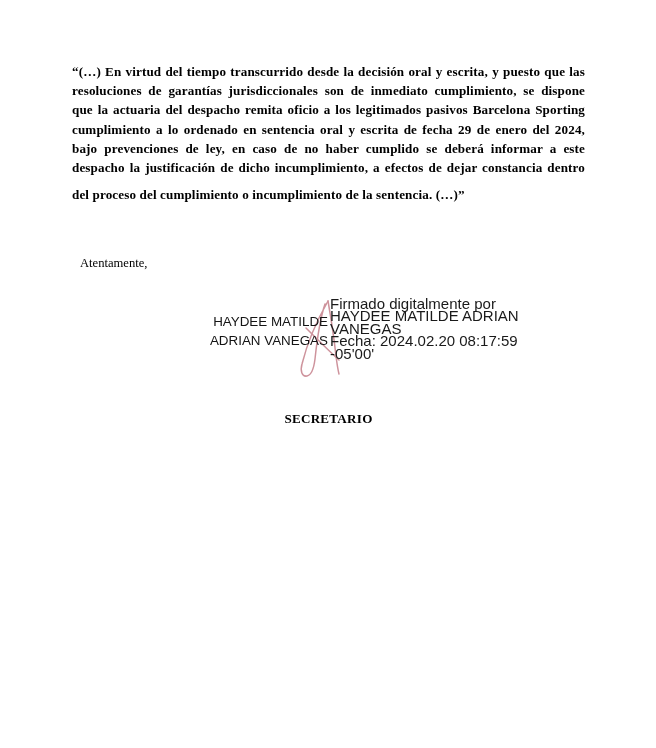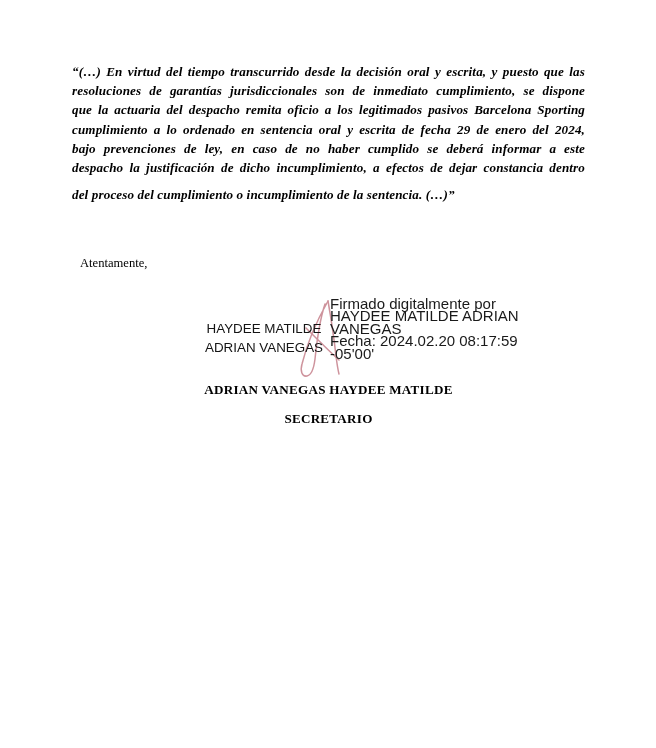--- a/index.html
+++ b/index.html
@@ -30,21 +30,20 @@
     font-size: 13.1px;
     line-height: 19.2px;
     letter-spacing: 0.01em;
     -webkit-font-smoothing: none;
   }
   .quote-block .qline {
     display: block;
     text-align: justify;
     text-align-last: justify;
     white-space: nowrap;
-    font-style: italic;
   }
   .quote-block .qline.last {
     text-align-last: left;
     margin-top: 8px;
   }
 
   
   .plain-line {
     position: absolute;
     left: 72px;
@@ -69,23 +68,23 @@
     left: 98px;
     top: 2px;
     width: 46px;
     height: 82px;
     pointer-events: none;
     opacity: 0.5;
   }
   .sig-name {
     position: absolute;
     left: 0px;
-    top: 24px;
+    top: 17px;
     width: 128px;
-    text-align: center;
+    text-align: right;
     font-family: "Liberation Sans", "DejaVu Sans", sans-serif;
     font-size: 13.4px;
     line-height: 18.5px;
     font-weight: normal;
     color: #141414;
     white-space: nowrap;
   }
   .sig-details {
     position: absolute;
     left: 130px;
@@ -147,16 +146,15 @@
 
     <div class="sig-details">
       <span>Firmado digitalmente por</span><br>
       <span>HAYDEE MATILDE ADRIAN</span><br>
       <span>VANEGAS</span><br>
       <span>Fecha: 2024.02.20 08:17:59</span><br>
       <span>-05'00'</span>
     </div>
   </div>
 
-  <div class="centered-line line-signer">ADRIAN VANEGAS HAYDEE MATILDE</div>
   <div class="centered-line line-role">SECRETARIO</div>
 
 </div>
 
 </body></html>

